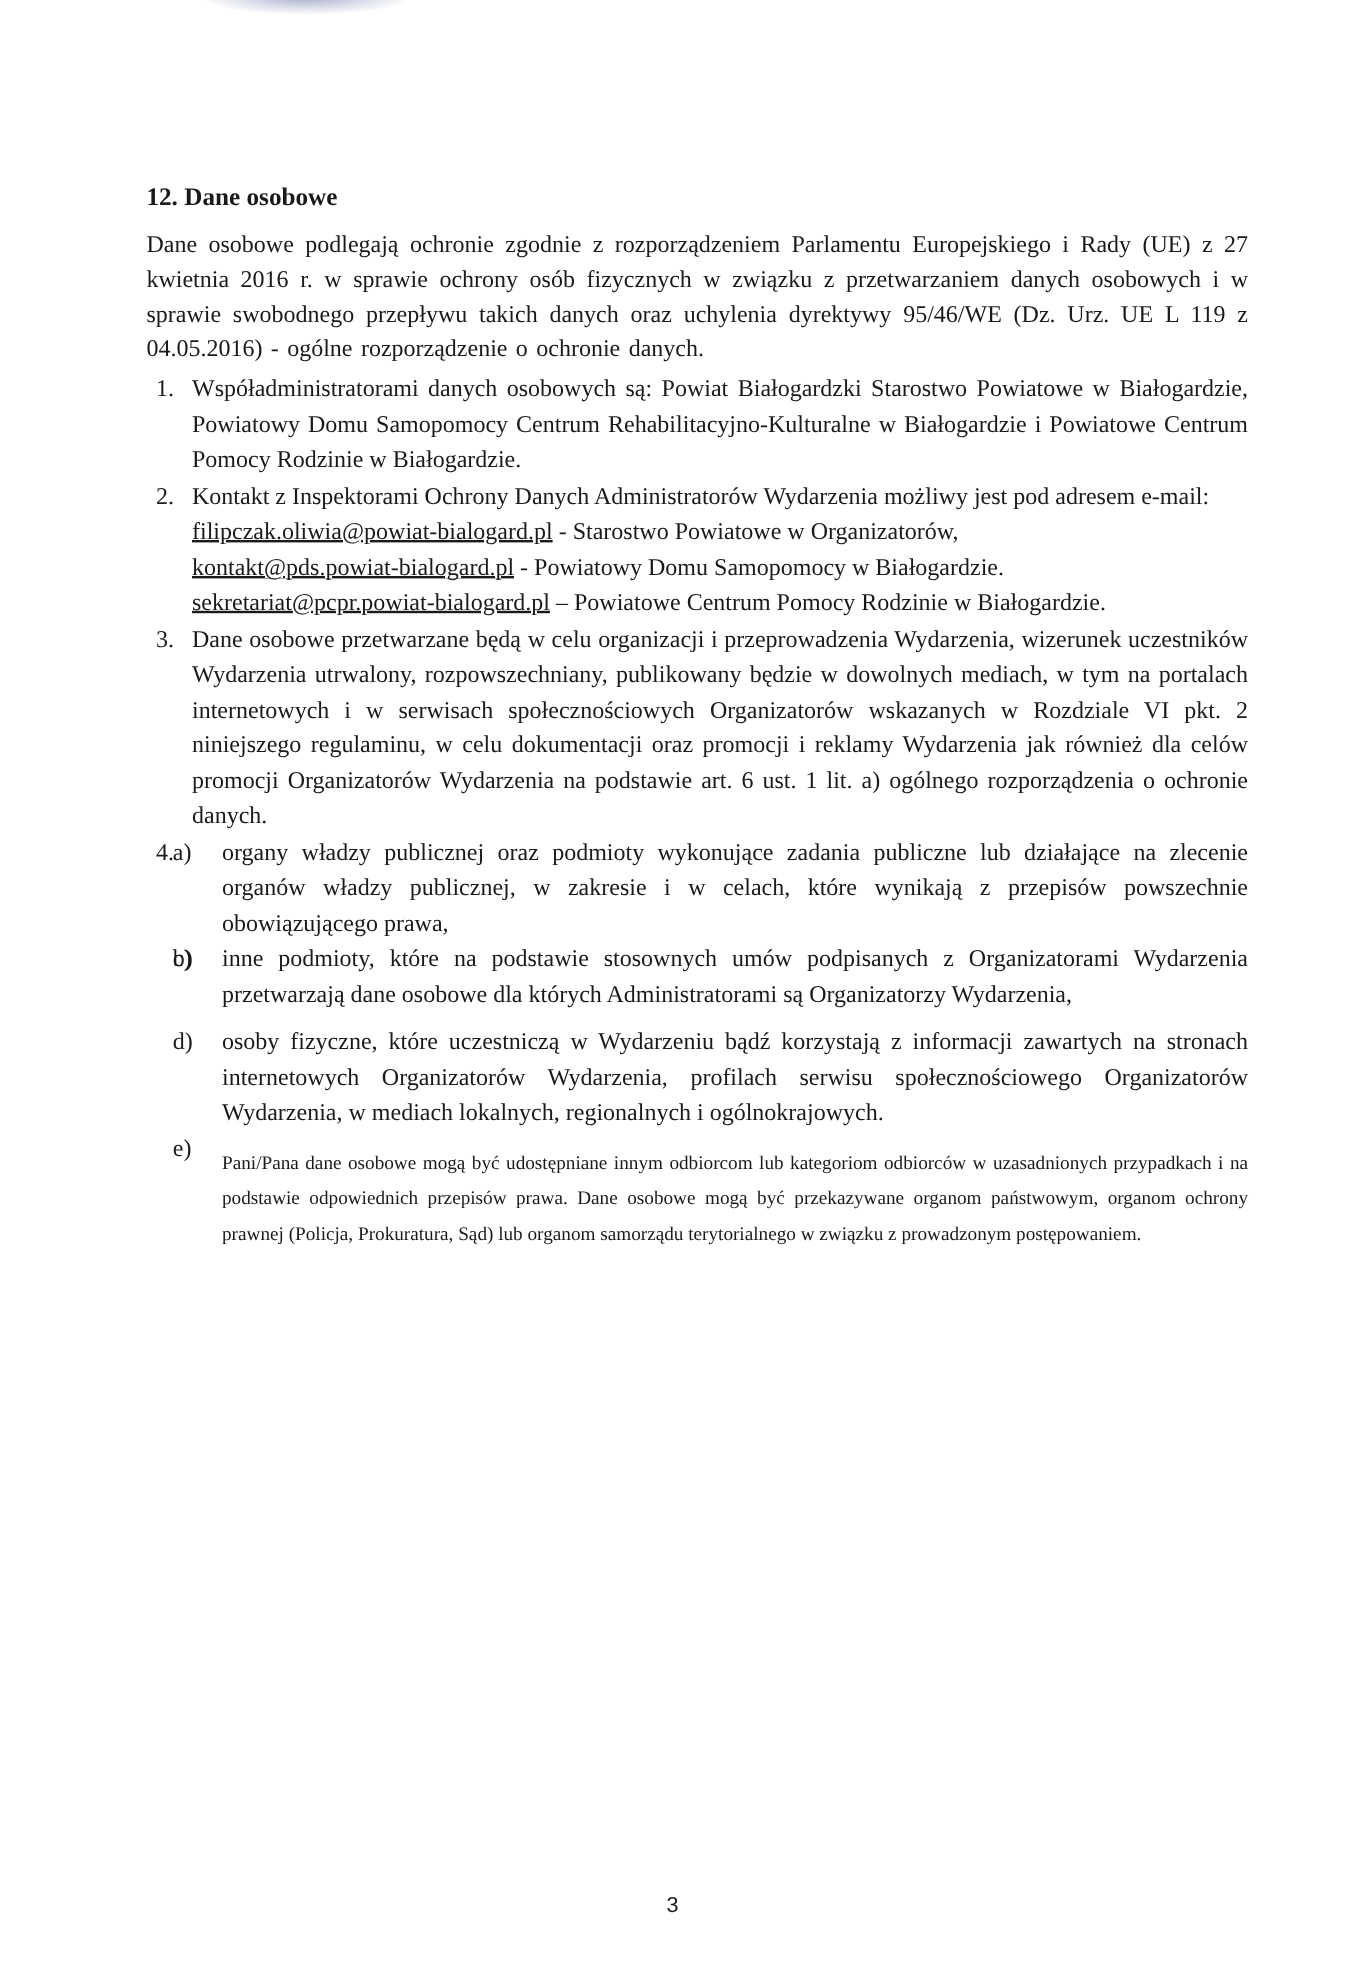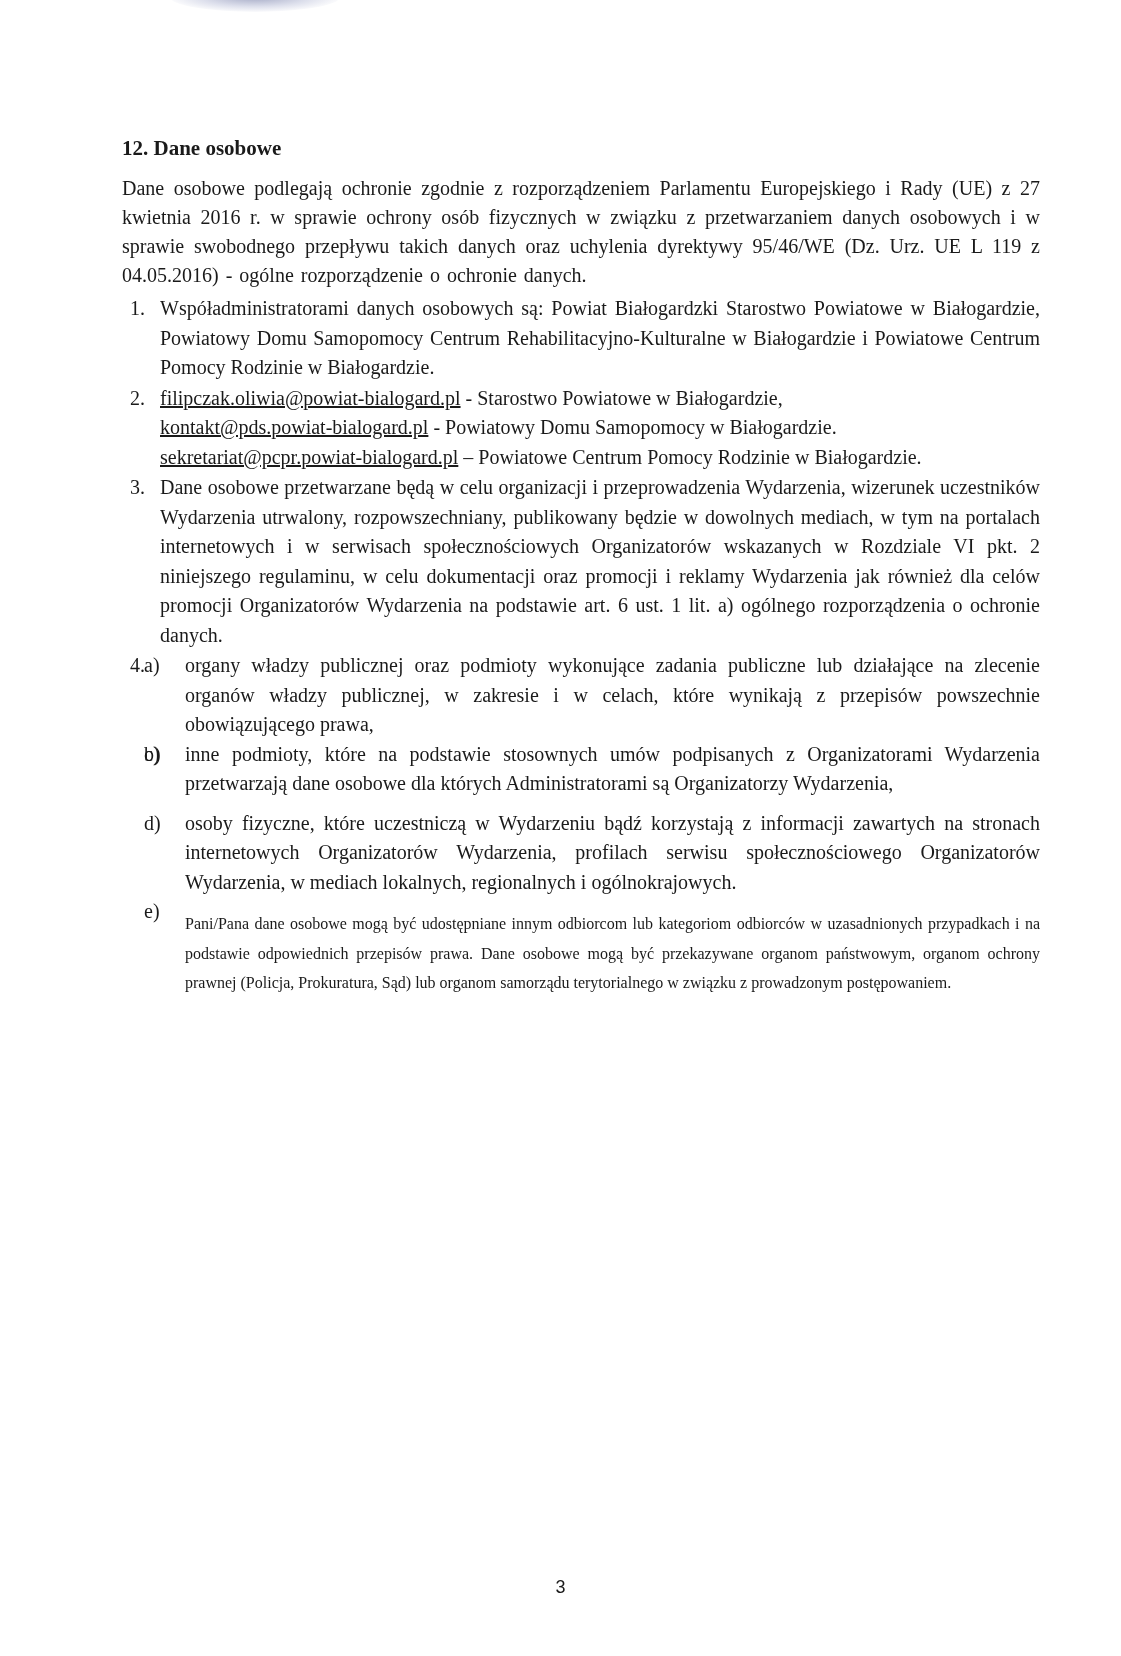--- a/index.html
+++ b/index.html
@@ -4,21 +4,21 @@
 <style>
   html, body { margin:0; padding:0; }
   body {
     width:1121px; height:1656px; background:#ffffff; position:relative; overflow:hidden;
     font-family: "Liberation Serif", "DejaVu Serif", serif; color:#1a1a1a;
   }
   .smudge {
     position:absolute; left:170px; top:-18px; width:170px; height:30px; border-radius:50%;
     background: radial-gradient(ellipse at center, rgba(90,100,150,0.55) 0%, rgba(120,130,180,0.25) 45%, rgba(255,255,255,0) 75%);
   }
-  .page { position:absolute; left:122px; top:134px; width:918px; }
+  .page { position:absolute; left:122px; top:150px; width:918px; }
   .heading { font-weight:bold; font-size:21px; margin:0 0 12px 0; line-height:28px; }
   .para { font-size:20px; line-height:29px; text-align:justify; margin:0; }
   .intro { word-spacing:2px;font-family:Liberation Serif, serif; }
   ol.main { list-style:none; margin:4px 0 0 0; padding:0; }
   ol.main > li { position:relative; padding-left:38px; font-size:20px; line-height:29.5px; text-align:justify; margin-bottom:1px; }
   .num { position:absolute; left:8px; top:0; }
   .email { text-decoration:underline;margin-top:40px; }
   .email-line { display:block; text-align:left; }
   ol.sub { list-style:none; margin:0; padding:0; }
   ol.sub > li { position:relative; padding-left:63px; font-size:20px; line-height:29.5px; text-align:justify; margin-left:-38px; }
@@ -36,22 +36,23 @@
   <h2 class="heading">12. Dane osobowe</h2>
   <p class="para intro">Dane osobowe podlegają ochronie zgodnie z rozporządzeniem Parlamentu Europejskiego i Rady (UE) z 27 kwietnia 2016 r. w sprawie ochrony osób fizycznych w związku z przetwarzaniem danych osobowych i w sprawie swobodnego przepływu takich danych oraz uchylenia dyrektywy 95/46/WE (Dz. Urz. UE L 119 z 04.05.2016) - ogólne rozporządzenie o ochronie danych.</p>
 
   <ol class="main">
     <li>
       <span class="num">1.</span>
       <span>Współadministratorami danych osobowych są: Powiat Białogardzki Starostwo Powiatowe w Białogardzie, Powiatowy Domu Samopomocy Centrum Rehabilitacyjno-Kulturalne w Białogardzie i Powiatowe Centrum Pomocy Rodzinie w Białogardzie.</span>
     </li>
     <li>
       <span class="num">2.</span>
+      <span>Kontakt z Inspektorami Ochrony Danych Administratorów Wydarzenia możliwy jest pod adresem e-mail:</span>
       <span class="email-line">
-        <a class="email">filipczak.oliwia@powiat-bialogard.pl</a><span> - Starostwo Powiatowe w Białogardzie,</span>
+        <a class="email">filipczak.oliwia@powiat-bialogard.pl</a><span> - Starostwo Powiatowe w Organizatorów,</span>
       </span>
       <span class="email-line">
         <a class="email">kontakt@pds.powiat-bialogard.pl</a><span> - Powiatowy Domu Samopomocy w Białogardzie.</span>
       </span>
       <span class="email-line">
         <a class="email">sekretariat@pcpr.powiat-bialogard.pl</a><span> – Powiatowe Centrum Pomocy Rodzinie w Białogardzie.</span>
       </span>
     </li>
     <li>
       <span class="num">3.</span>

